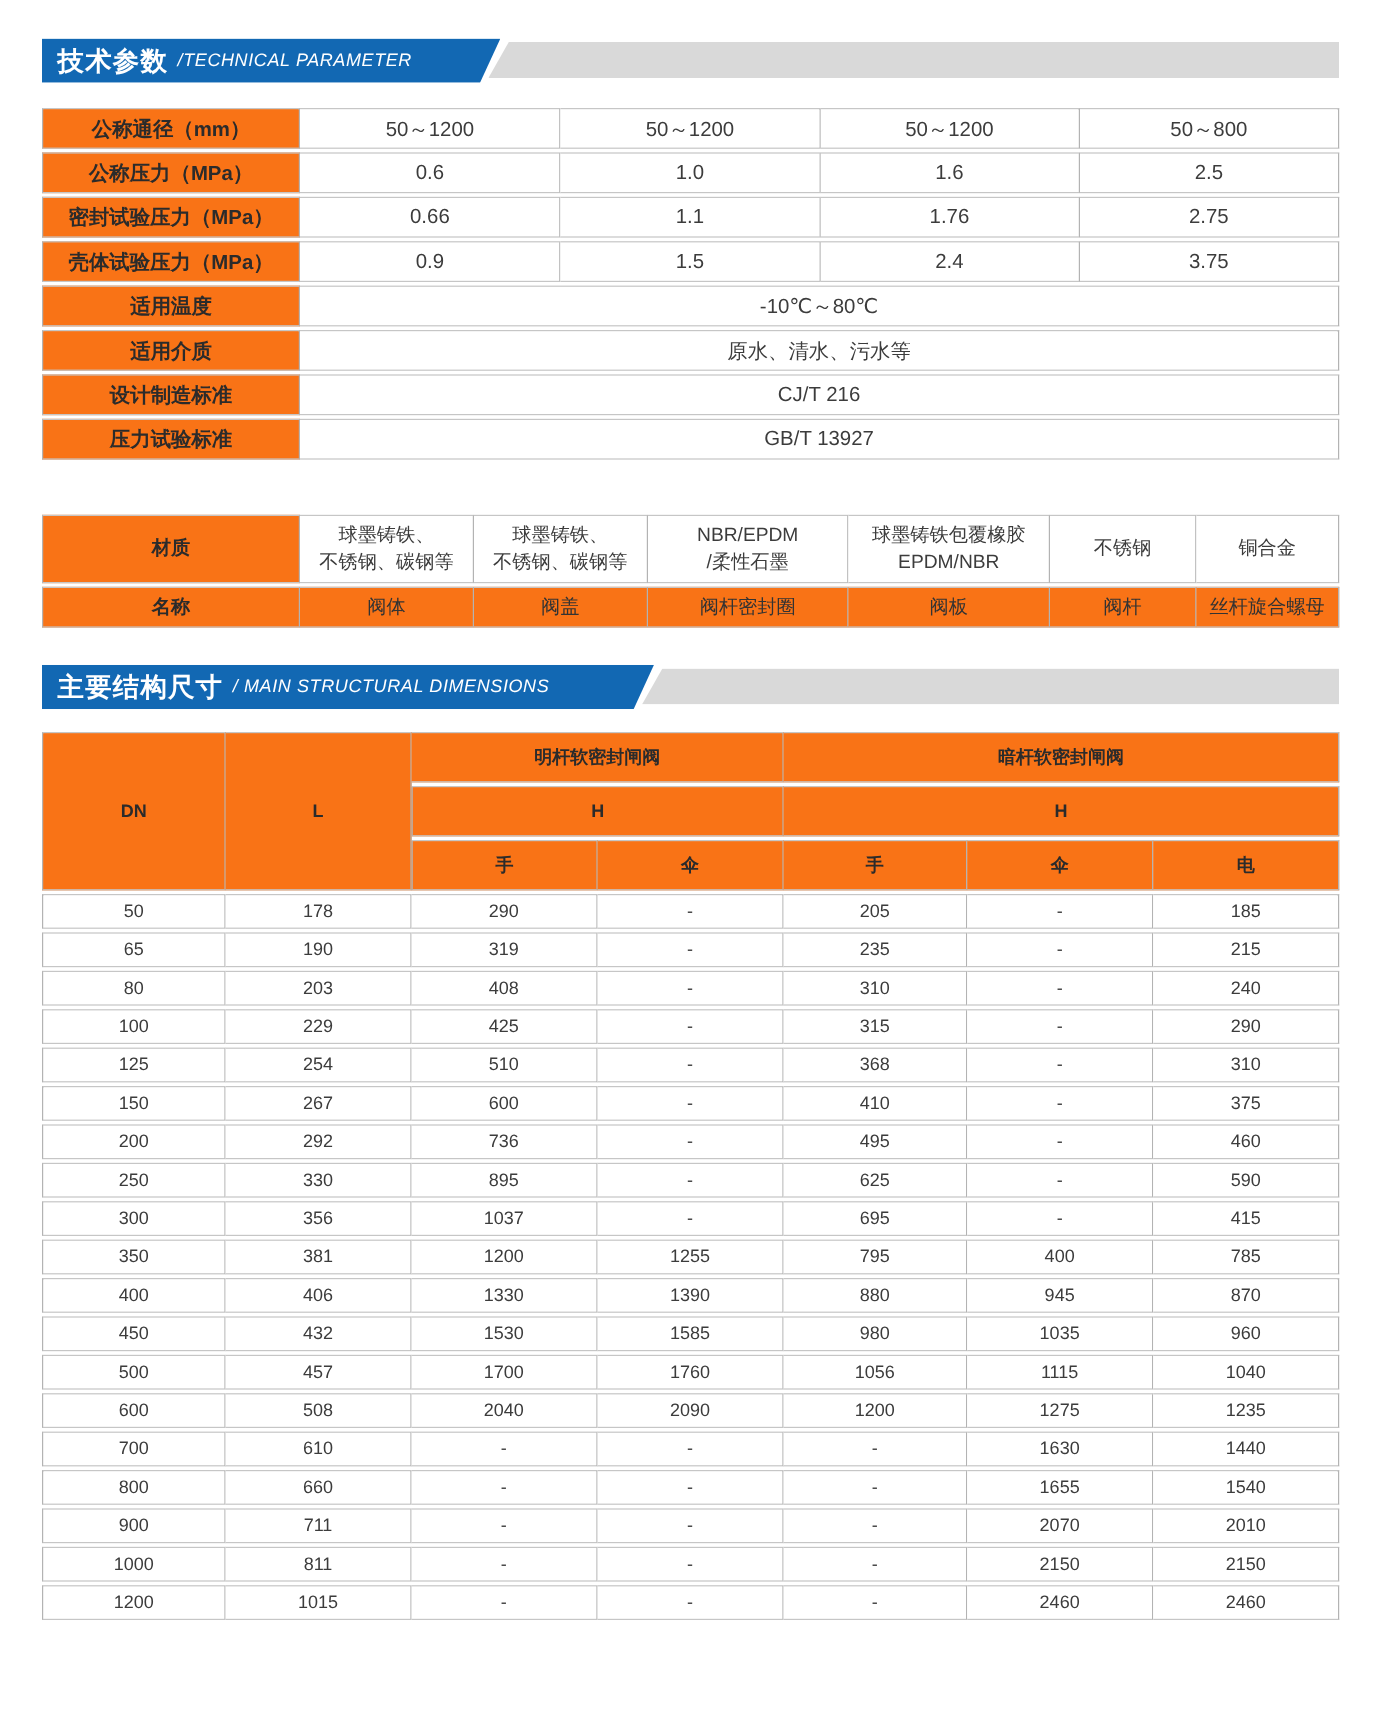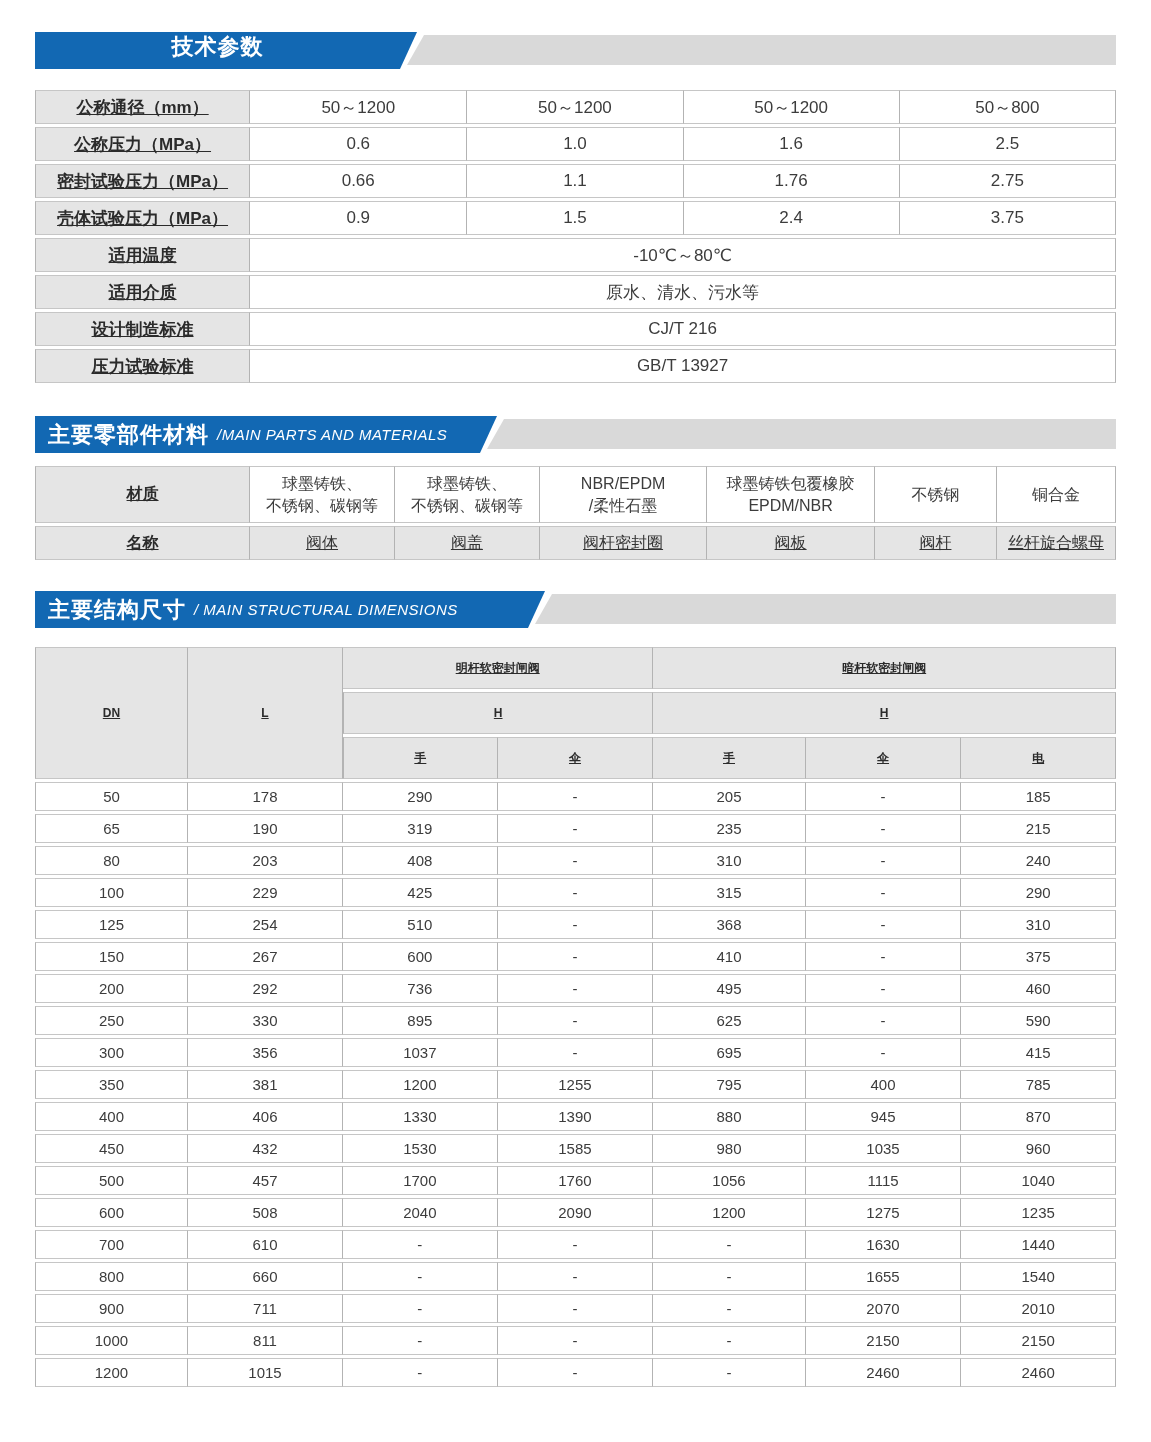--- a/index.html
+++ b/index.html
@@ -25,21 +25,21 @@
     white-space:nowrap;
   }
   .banner-blue .zh { font-size:22px; font-weight:bold; letter-spacing:1px; }
   .banner-blue .en { font-size:15px; letter-spacing:0.5px;font-style:italic; }
   .banner-gray {
     flex:1 1 auto;
     background:#d9d9d9;
     margin:3px 0 4px -10px;
     clip-path:polygon(17px 0,100% 0,100% 100%,0 100%);
   }
-  .w1 { width:382px;flex-direction:column; }
+  .w1 { width:382px; }
   .w2 { width:462px; }
   .w3 { width:510px; }
 
   
   table {
     width:100%;
     border-collapse:separate;
     border-spacing:0 3px;
     table-layout:fixed;
   }
@@ -50,37 +50,36 @@
     border-top:1px solid #c6c6c6;
     border-bottom:1px solid #c6c6c6;
     border-right:1px solid #b3b3b3;
     font-size:17px;
     color:#3c3c3c;
     height:34px;
     padding:2px 4px;
   }
   td:first-child { border-left:1px solid #b3b3b3; }
   td.lbl, td.hdr, td.hd {
-    background:#e5e5e5;
+    background:#f97316;
     font-weight:bold;
     color:#2b2b2b;
-    text-decoration:underline;
   }
 
   .ptable { margin-top:18px; }
 
   .mtable { margin-top:10px; }
   .mtable td { font-size:16px; }
   .mtable td.val { white-space:pre-line; height:57px; line-height:1.35; }
   .mtable td.hdr { font-weight:normal; color:#333; }
   .mtable td.lbl { font-weight:bold; }
 
   .dtable { margin-top:16px; }
   .dtable td { font-size:15px; height:29px; padding:1px 2px; }
-  .dtable td.hd { font-size:12px; height:42px; }
+  .dtable td.hd { font-size:15px; height:42px; }
 
   .gap-lg { height:30px; }
   .gap-md { height:28px; }
 </style>
 </head>
 <body>
 
 <div class="page">
 
   <div class="banner">
@@ -142,27 +141,20 @@
       </tr>
       <tr>
         <td class="lbl">压力试验标准</td>
         <td colspan="4">GB/T 13927</td>
       </tr>
     </tbody>
   </table>
 
   <div class="gap-lg"></div>
 
-  <div class="banner">
-    <div class="banner-blue w2">
-      <span class="zh">主要零部件材料</span>
-      <span class="en">/MAIN PARTS AND MATERIALS</span>
-    </div>
-    <div class="banner-gray"></div>
-  </div>
 
   <table class="mtable">
     <colgroup>
       <col style="width:19.9%">
         <col style="width:13.4%">
         <col style="width:13.4%">
       <col style="width:15.5%">
         <col style="width:15.5%">
         <col style="width:11.3%">
         <col style="width:11%">

